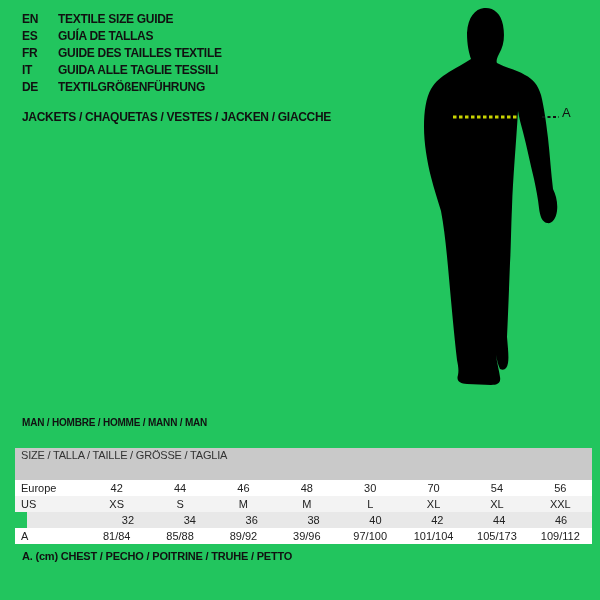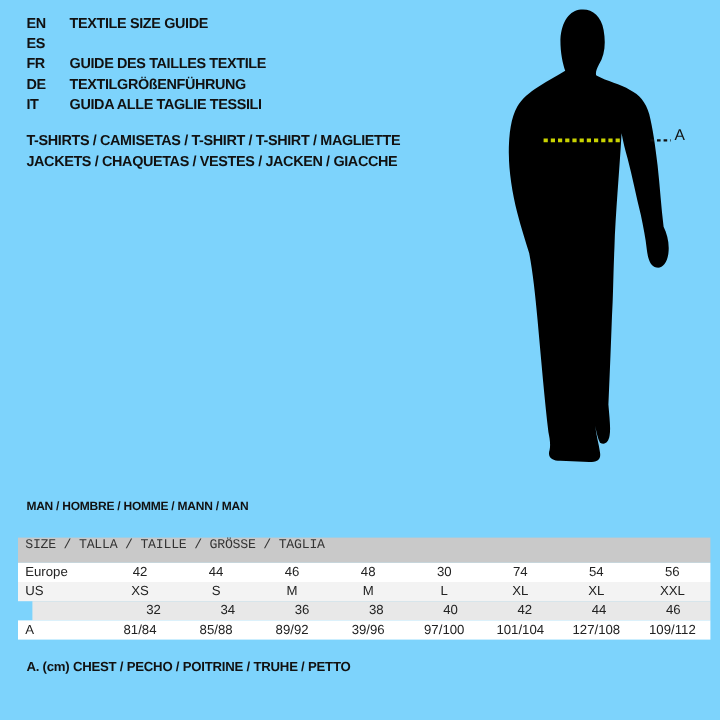--- a/index.html
+++ b/index.html
@@ -1,34 +1,34 @@
 <!DOCTYPE html>
 <html><head>
 <meta charset="utf-8">
 <style>
   html,body{margin:0;padding:0;background:#fff;}
   .canvas{
-    position:relative;width:600px;height:600px;background:#7dd3fc;overflow:hidden;
+    position:relative;width:600px;height:600px;background:#22c55e;overflow:hidden;
     font-family:"Liberation Sans",sans-serif;color:#111;
   }
   
   .langs{position:absolute;left:22px;top:11px;}
   .lang-row{display:flex;height:17px;line-height:17px;font-weight:bold;font-size:12px;letter-spacing:-0.3px;}
   .lang-code{width:36px;}
   
   .cats{position:absolute;left:22px;top:109px;font-weight:bold;font-size:12px;line-height:17px;letter-spacing:-0.3px;}
   
   .figure-wrap{position:absolute;left:405px;top:5px;width:195px;height:385px;}
   .figure-wrap svg{position:absolute;left:0;top:0;}
   .a-label{position:absolute;left:157px;top:100px;font-size:13px;font-weight:400;color:#111;}
   
   .section-title{position:absolute;left:22px;top:417px;font-weight:bold;font-size:10px;letter-spacing:-0.2px;}
   
   .size-table{position:absolute;left:15px;top:448px;width:577px;font-size:11px;color:#222;}
-  .t-header{height:21px;line-height:15px;background:#c9c9c9;padding-left:6px;color:#333;letter-spacing:-0.2px;font-family:Liberation Mono, monospace;}
+  .t-header{height:32px;line-height:15px;background:#c9c9c9;padding-left:6px;color:#333;letter-spacing:-0.2px;}
   .t-row{display:flex;height:16px;line-height:16px;}
   .t-label{width:70px;padding-left:6px;box-sizing:border-box;}
   .t-cell{flex:1;text-align:center;}
   .r0{background:#ffffff;}
   .r1{background:#f3f3f3;}
   .r2{background:#e8e8e8;margin-left:12px;}
   .r3{background:#ffffff;}
   
   .footnote{position:absolute;left:22px;top:550px;font-weight:bold;font-size:11px;letter-spacing:-0.2px;}
 </style>
@@ -37,37 +37,37 @@
 
 <div class="canvas">
 
   <div class="langs">
     <div class="lang-row">
       <span class="lang-code">EN</span>
       <span class="lang-label">TEXTILE SIZE GUIDE</span>
     </div>
     <div class="lang-row">
       <span class="lang-code">ES</span>
+      <span class="lang-label">GUÍA DE TALLAS</span>
     </div>
     <div class="lang-row">
       <span class="lang-code">FR</span>
       <span class="lang-label">GUIDE DES TAILLES TEXTILE</span>
     </div>
     <div class="lang-row">
+      <span class="lang-code">IT</span>
+      <span class="lang-label">GUIDA ALLE TAGLIE TESSILI</span>
+    </div>
+    <div class="lang-row">
       <span class="lang-code">DE</span>
       <span class="lang-label">TEXTILGRÖßENFÜHRUNG</span>
-    </div>
-    <div class="lang-row">
-      <span class="lang-code">IT</span>
-      <span class="lang-label">GUIDA ALLE TAGLIE TESSILI</span>
     </div>
   </div>
 
   <div class="cats">
-    <div>T-SHIRTS / CAMISETAS / T-SHIRT / T-SHIRT / MAGLIETTE</div>
     <div>JACKETS / CHAQUETAS / VESTES / JACKEN / GIACCHE</div>
   </div>
 
   <div class="figure-wrap">
     <svg width="195" height="385" viewBox="0 0 195 385">
       <path fill="#000000" d="
         M79,3
         C88,2 96,8 98,20
         C100,31 99,41 94,49
         C92,53 91,56 92,58
@@ -112,21 +112,21 @@
   <div class="size-table">
     <div class="t-header">SIZE / TALLA / TAILLE / GRÖSSE / TAGLIA</div>
 
     <div class="t-row r0">
       <span class="t-label">Europe</span>
       <span class="t-cell">42</span>
       <span class="t-cell">44</span>
       <span class="t-cell">46</span>
       <span class="t-cell">48</span>
       <span class="t-cell">30</span>
-      <span class="t-cell">74</span>
+      <span class="t-cell">70</span>
       <span class="t-cell">54</span>
       <span class="t-cell">56</span>
     </div>
 
     <div class="t-row r1">
       <span class="t-label">US</span>
       <span class="t-cell">XS</span>
       <span class="t-cell">S</span>
       <span class="t-cell">M</span>
       <span class="t-cell">M</span>
@@ -149,20 +149,20 @@
     </div>
 
     <div class="t-row r3">
       <span class="t-label">A</span>
       <span class="t-cell">81/84</span>
       <span class="t-cell">85/88</span>
       <span class="t-cell">89/92</span>
       <span class="t-cell">39/96</span>
       <span class="t-cell">97/100</span>
       <span class="t-cell">101/104</span>
-      <span class="t-cell">127/108</span>
+      <span class="t-cell">105/173</span>
       <span class="t-cell">109/112</span>
     </div>
   </div>
 
   <div class="footnote">A. (cm) CHEST / PECHO / POITRINE / TRUHE / PETTO</div>
 
 </div>
 
 </body></html>

